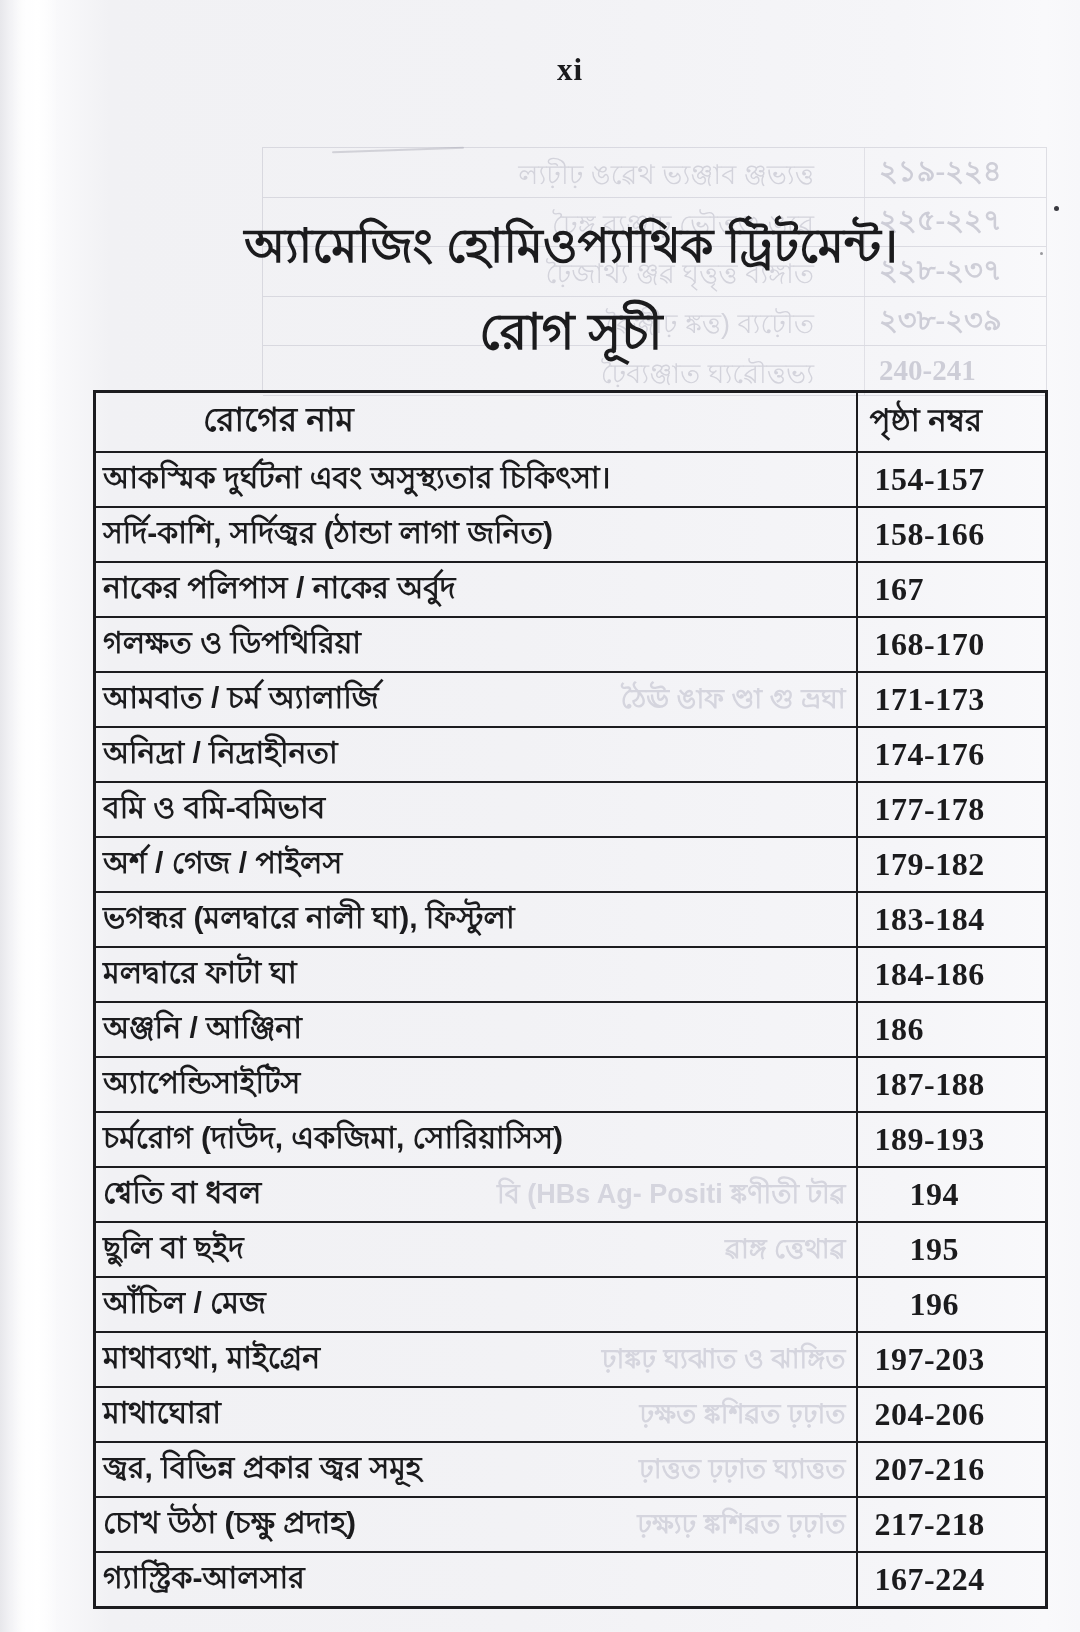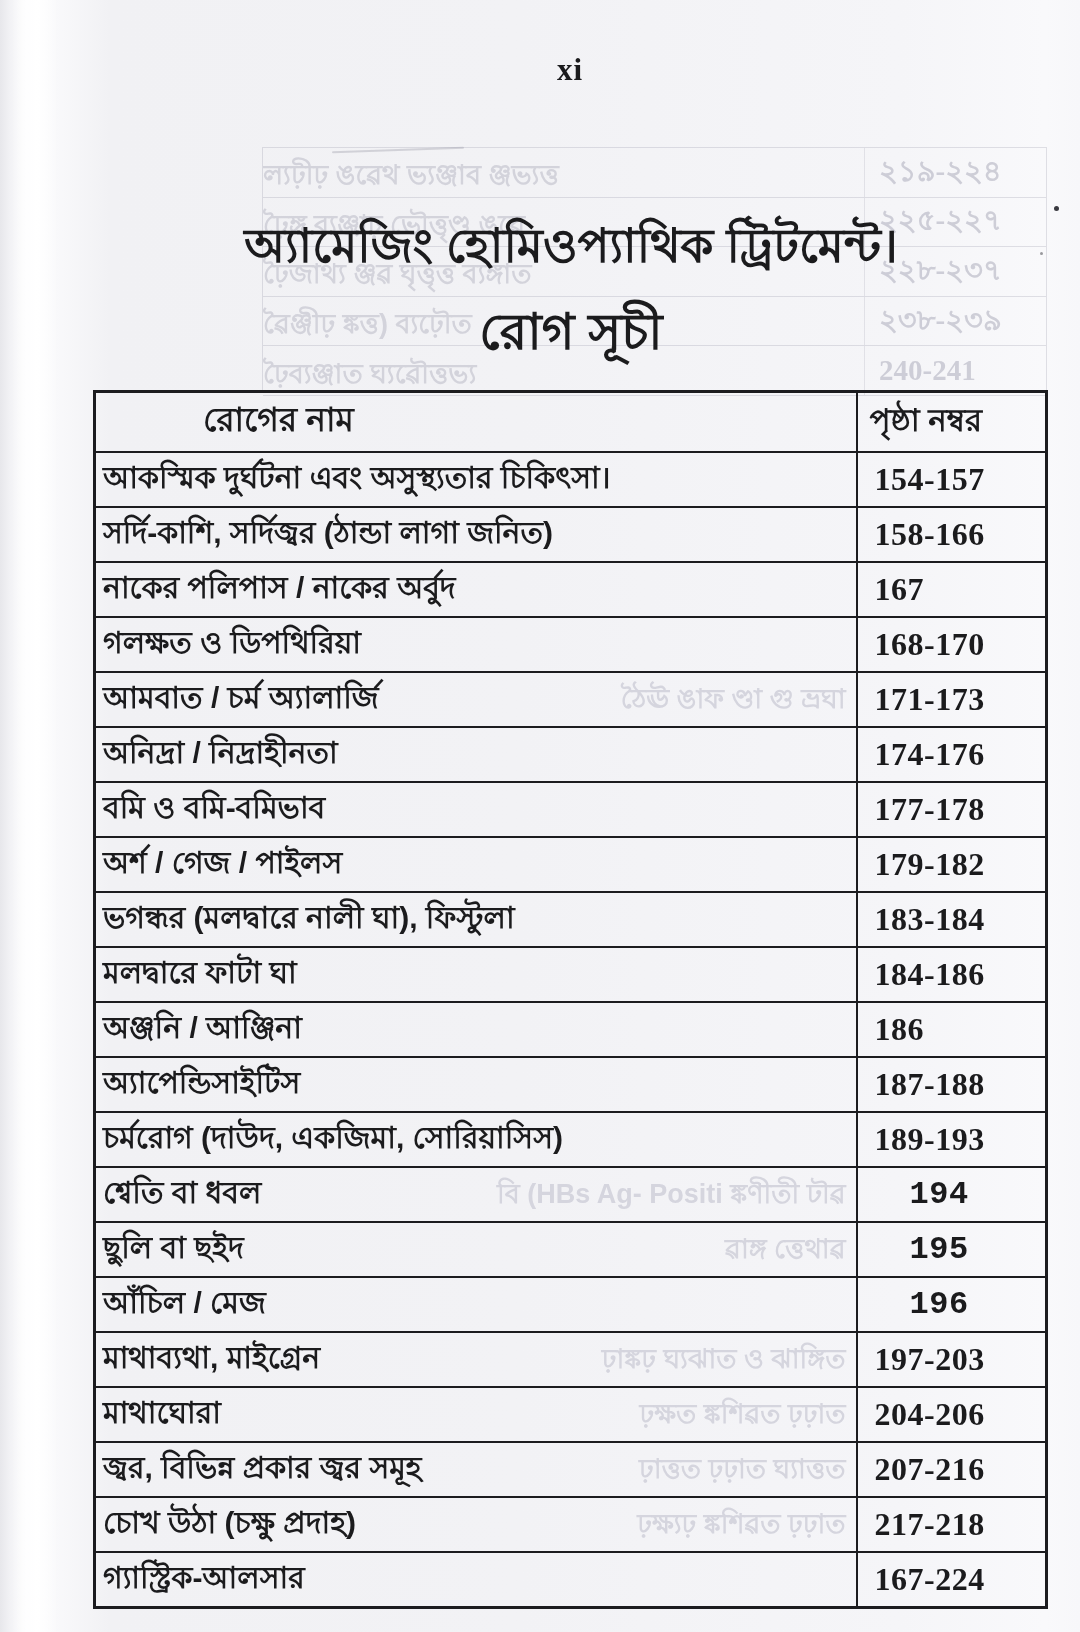--- a/index.html
+++ b/index.html
@@ -18,21 +18,21 @@
   .heading-block { position:absolute; left:62px; right:0; text-align:center; font-weight:bold; }
   .chapter   { top:154px; font-size:41px; }
   .booktitle { top:210px; font-size:47px; }
   .sectiontitle { top:294px; font-size:50px; }
 
   
   .ghost-block { position:absolute; left:262px; top:147px; width:783px; height:243px;
     border:1px solid rgba(160,160,175,.30); border-bottom:none; pointer-events:none; }
   .ghost-row { display:flex; align-items:center; height:48.6px;
     border-bottom:1px solid rgba(160,160,175,.30); }
-  .ghost-left { flex:1; text-align:left; padding-right:26px; font-weight:bold; font-size:27px;
+  .ghost-left { flex:1; text-align:right; padding-right:26px; font-weight:normal; font-size:27px;
     color:#c9c9d3; opacity:.75; filter:blur(.7px); white-space:nowrap; overflow:hidden;margin-top:9px; }
   .ghost-pages { width:182px; border-left:1px solid rgba(160,160,175,.30); height:100%;
     display:flex; align-items:center; padding-left:14px; box-sizing:border-box;
     font-family:"Liberation Serif", serif; font-weight:bold; font-size:29px;
     color:#c4c4cf; opacity:.8; filter:blur(.6px);margin-left:24px; }
   .ghost-frag { position:absolute; right:10px; top:50%; transform:translateY(-50%);
     font-weight:bold; font-size:27px; color:#d0d0da; opacity:.85; filter:blur(.7px);
     white-space:nowrap; pointer-events:none; }
 
   
@@ -41,21 +41,21 @@
   table.toc col.c-name  { width:762px; }
   table.toc col.c-pages { width:190px; }
   table.toc td, table.toc th { border:2.5px solid #1c1c1f; overflow:hidden;
     white-space:nowrap; vertical-align:middle; }
   table.toc { border:3px solid #1c1c1f; }
   th.h-name { height:48px; text-align:left; padding-left:107px; font-size:33px; font-weight:bold; }
   th.h-pages { height:48px; text-align:left; padding-left:12px; font-size:31px; font-weight:bold; }
   td.name { height:46.5px; padding-left:7px; font-size:30px; font-weight:bold; position:relative; }
   td.pages { padding-left:17px; font-family:"Liberation Serif", serif;
     font-weight:bold; font-size:32px; letter-spacing:.5px; }
-  tr.center-pages td.pages { padding-left:52px;font-family:Liberation Mono, monospace; }
+  tr.center-pages td.pages { padding-left:52px; }
 
   
   .speck { position:absolute; background:#3a3a40; border-radius:50%; }
   .hairline { position:absolute; left:332px; top:149px; width:132px; height:2px;
     background:#b7b7bf; opacity:.55; transform:rotate(-2deg); border-radius:2px; }
 </style>
 </head>
 <body>
 
 <div class="page">

